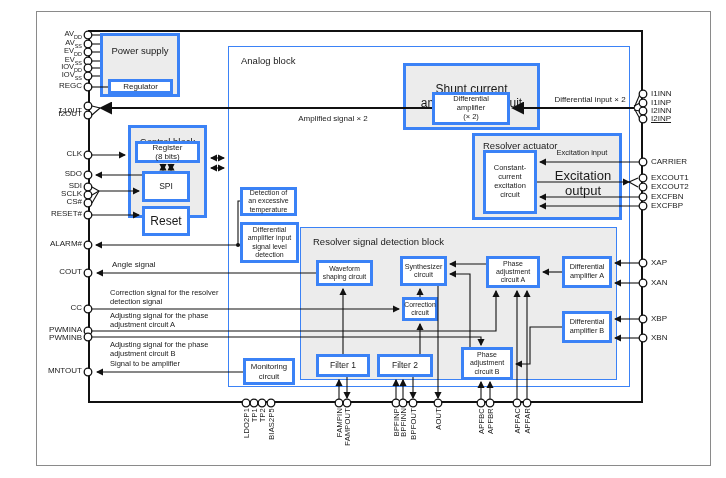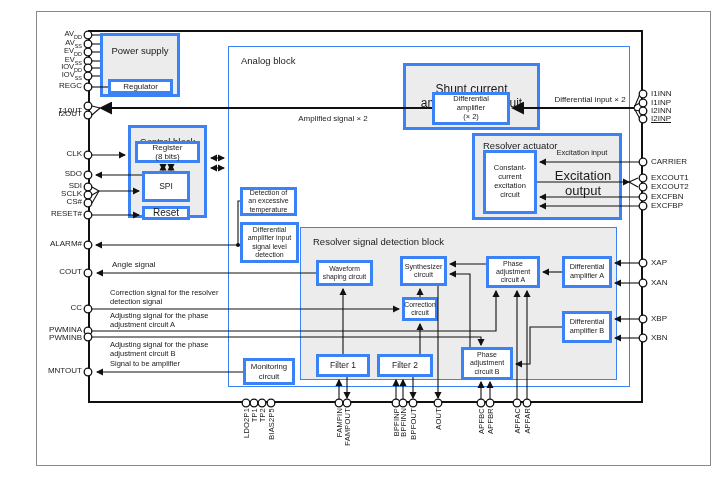--- a/index.html
+++ b/index.html
@@ -46,21 +46,21 @@
   <div class="blk gray tc" style="left:128px;top:125px;width:79px;height:93px;padding-top:3px;">
     <span class="t title">Control block</span>
   </div>
   <div class="blk white cc" style="left:135px;top:141px;width:65px;height:22px;font-size:8px;">
     <span class="t">Register
 (8 bits)</span>
   </div>
   <div class="blk white cc" style="left:142px;top:171px;width:48px;height:31px;font-size:8.5px;">
     <span class="t">SPI</span>
   </div>
-  <div class="blk white cc" style="left:142px;top:206px;width:48px;height:14px;font-size:10px;">
+  <div class="blk white cc" style="left:142px;top:206px;width:48px;height:30px;font-size:12px;">
     <span class="t">Reset</span>
   </div>
 
   <div class="blk b15" style="left:228px;top:46px;width:402px;height:341px;background:transparent;">
     <span class="t title" style="position:absolute;left:12px;top:8px;">Analog block</span>
   </div>
 
   <div class="blk gray tc" style="left:403px;top:63px;width:137px;height:67px;padding-top:16px;font-size:12px;">
     <span class="t">Shunt current
 amplification circuit</span>

